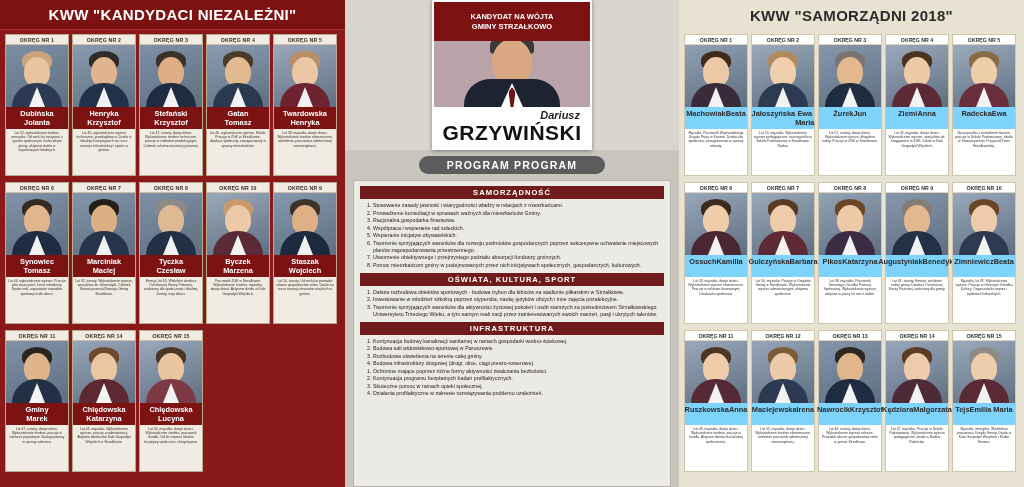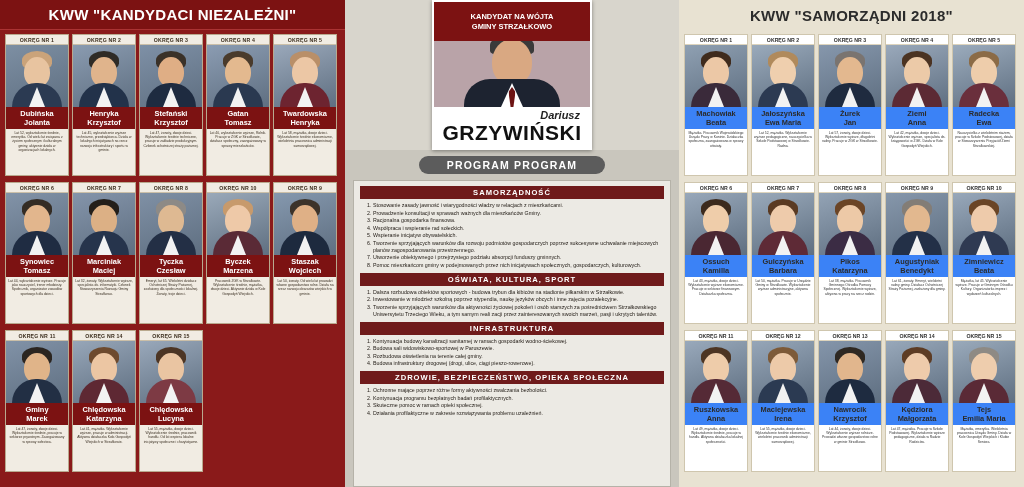--- a/index.html
+++ b/index.html
@@ -251,29 +251,29 @@
   .rcard-okr {
     background:#ffffff;
     color:#2f2f2f;
     font-size:5.2px;
     font-weight:bold;
     text-align:center;
     padding:2px 0 1px 0;
     border-bottom:1px solid #ddd4bd;
   }
   .rcard-name {
-    background:#3b82f6;
+    background:#7dd3fc;
     color:#2b2b2b;
     font-size:7.4px;
     font-weight:bold;
     text-align:center;
     line-height:9px;
     padding:2px 1px;
     min-height:22px;
-    display:flex; flex-direction:column; justify-content:center;
+    display:flex; flex-direction:row; justify-content:center;
   }
   .rcard-bio {
     font-size:3.4px;
     line-height:4.2px;
     color:#333;
     text-align:center;
     padding:2px 2px 3px 2px;
     background:#ffffff;
     height:46px;
     overflow:hidden;
@@ -522,21 +522,20 @@
           <li>Inwestowanie w młodzież szkolną poprzez stypendia, naukę języków obcych i inne zajęcia pozalekcyjne.</li>
           <li>Tworzenie sprzyjających warunków dla aktywności życiowej pokoleń i osób starszych za pośrednictwem Strzałkowskiego Uniwersytetu Trzeciego Wieku, a tym samym reali zacji przez zainteresowanych swoich marzeń, pasji i ukrytych talentów.</li>
         </ol>
         <div class="sec-head">INFRASTRUKTURA</div>
         <ol class="prog-list">
           <li>Kontynuacja budowy kanalizacji sanitarnej w ramach gospodarki wodno-ściekowej.</li>
           <li>Budowa sali widowiskowo-sportowej w Paruszewie.</li>
           <li>Rozbudowa oświetlenia na terenie całej gminy.</li>
           <li>Budowa infrastruktury drogowej (drogi, ulice, ciągi pieszo-rowerowe).</li>
         </ol>
-        <div class="sec-head">ZDROWIE, BEZPIECZEŃSTWO, OPIEKA SPOŁECZNA</div>
         <ol class="prog-list">
           <li>Ochronne mające poprzez różne formy aktywności zwalczania bezbolości.</li>
           <li>Kontynuacja programu bezpłatnych badań profilaktycznych.</li>
           <li>Skuteczne pomoc w ramach opieki społecznej.</li>
           <li>Działania profilaktyczne w zakresie rozwiązywania problemu uzależnień.</li>
         </ol>
       </div>
   </div>
 
   <div class="right-panel">
@@ -576,21 +575,21 @@
           <div class="rcard-okr">OKRĘG NR 3</div>
           <div class="card-photo">
             <div class="bg" style="background:linear-gradient(160deg,#8697ac,#5f6f81)"></div>
             <div class="hair" style="background:#7a7470"></div>
             <div class="head" style="background:#e3b88f"></div>
             <div class="body" style="background:#1f2b3f"></div>
             <div class="shirt"></div>
           </div>
           <div class="rcard-name">
             <span>Żurek</span>
-            <span>Jan</span>
+            <span>Jun</span>
           </div>
           <div class="rcard-bio">Lat 57, żonaty, dwoje dzieci. Wykształcenie wyższe, długoletni radny. Pracuje w ZGK w Strzałkowie.</div>
         </div>
         <div class="rcard">
           <div class="rcard-okr">OKRĘG NR 4</div>
           <div class="card-photo">
             <div class="bg" style="background:linear-gradient(160deg,#9aa9bb,#5f6f81)"></div>
             <div class="hair" style="background:#4b3322"></div>
             <div class="head" style="background:#eccaa8"></div>
             <div class="body" style="background:#5c2a34"></div>

